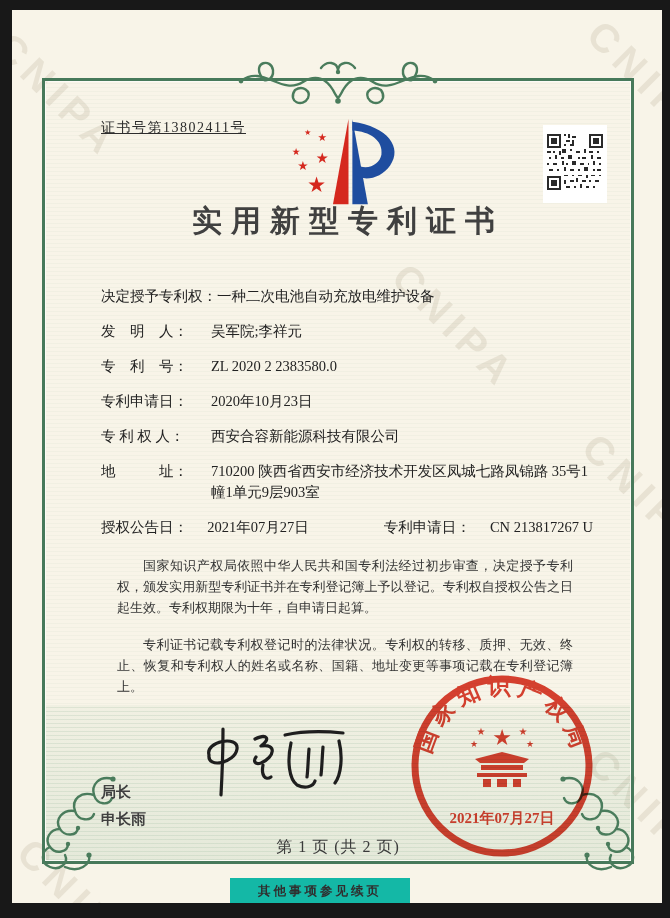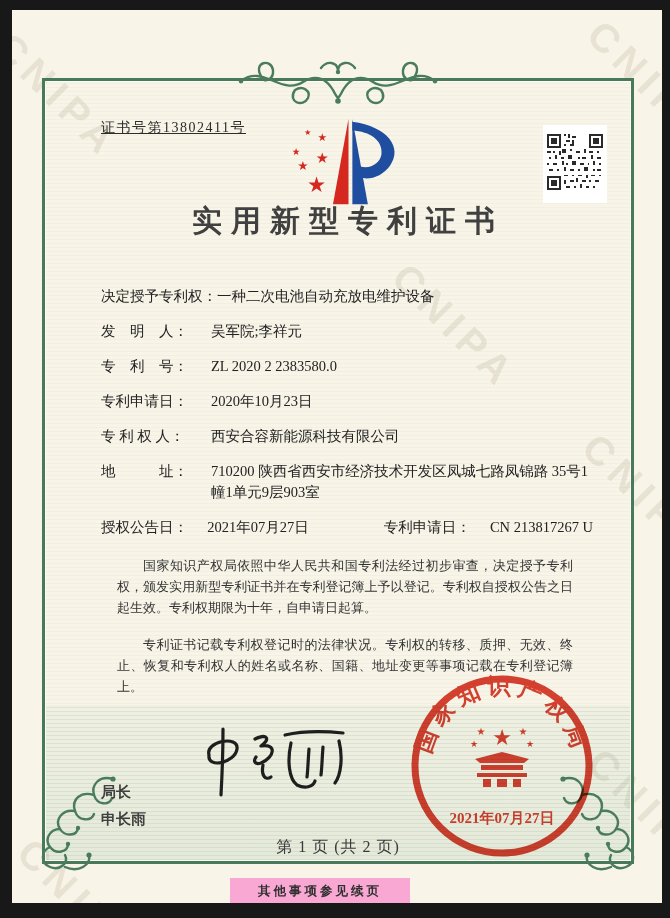--- a/index.html
+++ b/index.html
@@ -34,21 +34,21 @@
   .paragraphs{position:absolute;left:56px;top:458px;width:488px;font-size:13px;
          line-height:1.62;color:#333;text-align:justify;}
   .paragraphs p{margin:16px;text-indent:2em;}
   .signer{position:absolute;left:56px;top:666px;font-family:"Liberation Sans","DejaVu Sans",sans-serif;
          font-weight:bold;font-size:15px;line-height:27px;color:#404040;margin-top:31px;}
   .signature{position:absolute;left:148px;top:638px;}
   .seal{position:absolute;left:362px;top:590px;width:190px;height:190px;
         mix-blend-mode:multiply;opacity:.93;}
   .page-footer{position:absolute;left:0;top:756px;width:100%;text-align:center;
         font-size:16px;letter-spacing:1px;color:#3a3a3a;}
-  .cont-note{position:absolute;left:218px;top:868px;width:180px;height:26px;background:#f9a8d4;
+  .cont-note{position:absolute;left:218px;top:868px;width:180px;height:26px;background:#14b8a6;
         display:flex;align-items:center;justify-content:center;font-size:12.5px;
         letter-spacing:3px;color:#2f2f2f;font-weight:bold;text-align:right;}
   .flourish{position:absolute;pointer-events:none;}
   .flourish.top-center{left:50%;transform:translateX(-50%);top:-27px;}
   .flourish.bl{left:-12px;bottom:-14px;}
   .flourish.br{right:-12px;bottom:-14px;transform:scaleX(-1);}
 </style>
 </head>
 <body>
 

